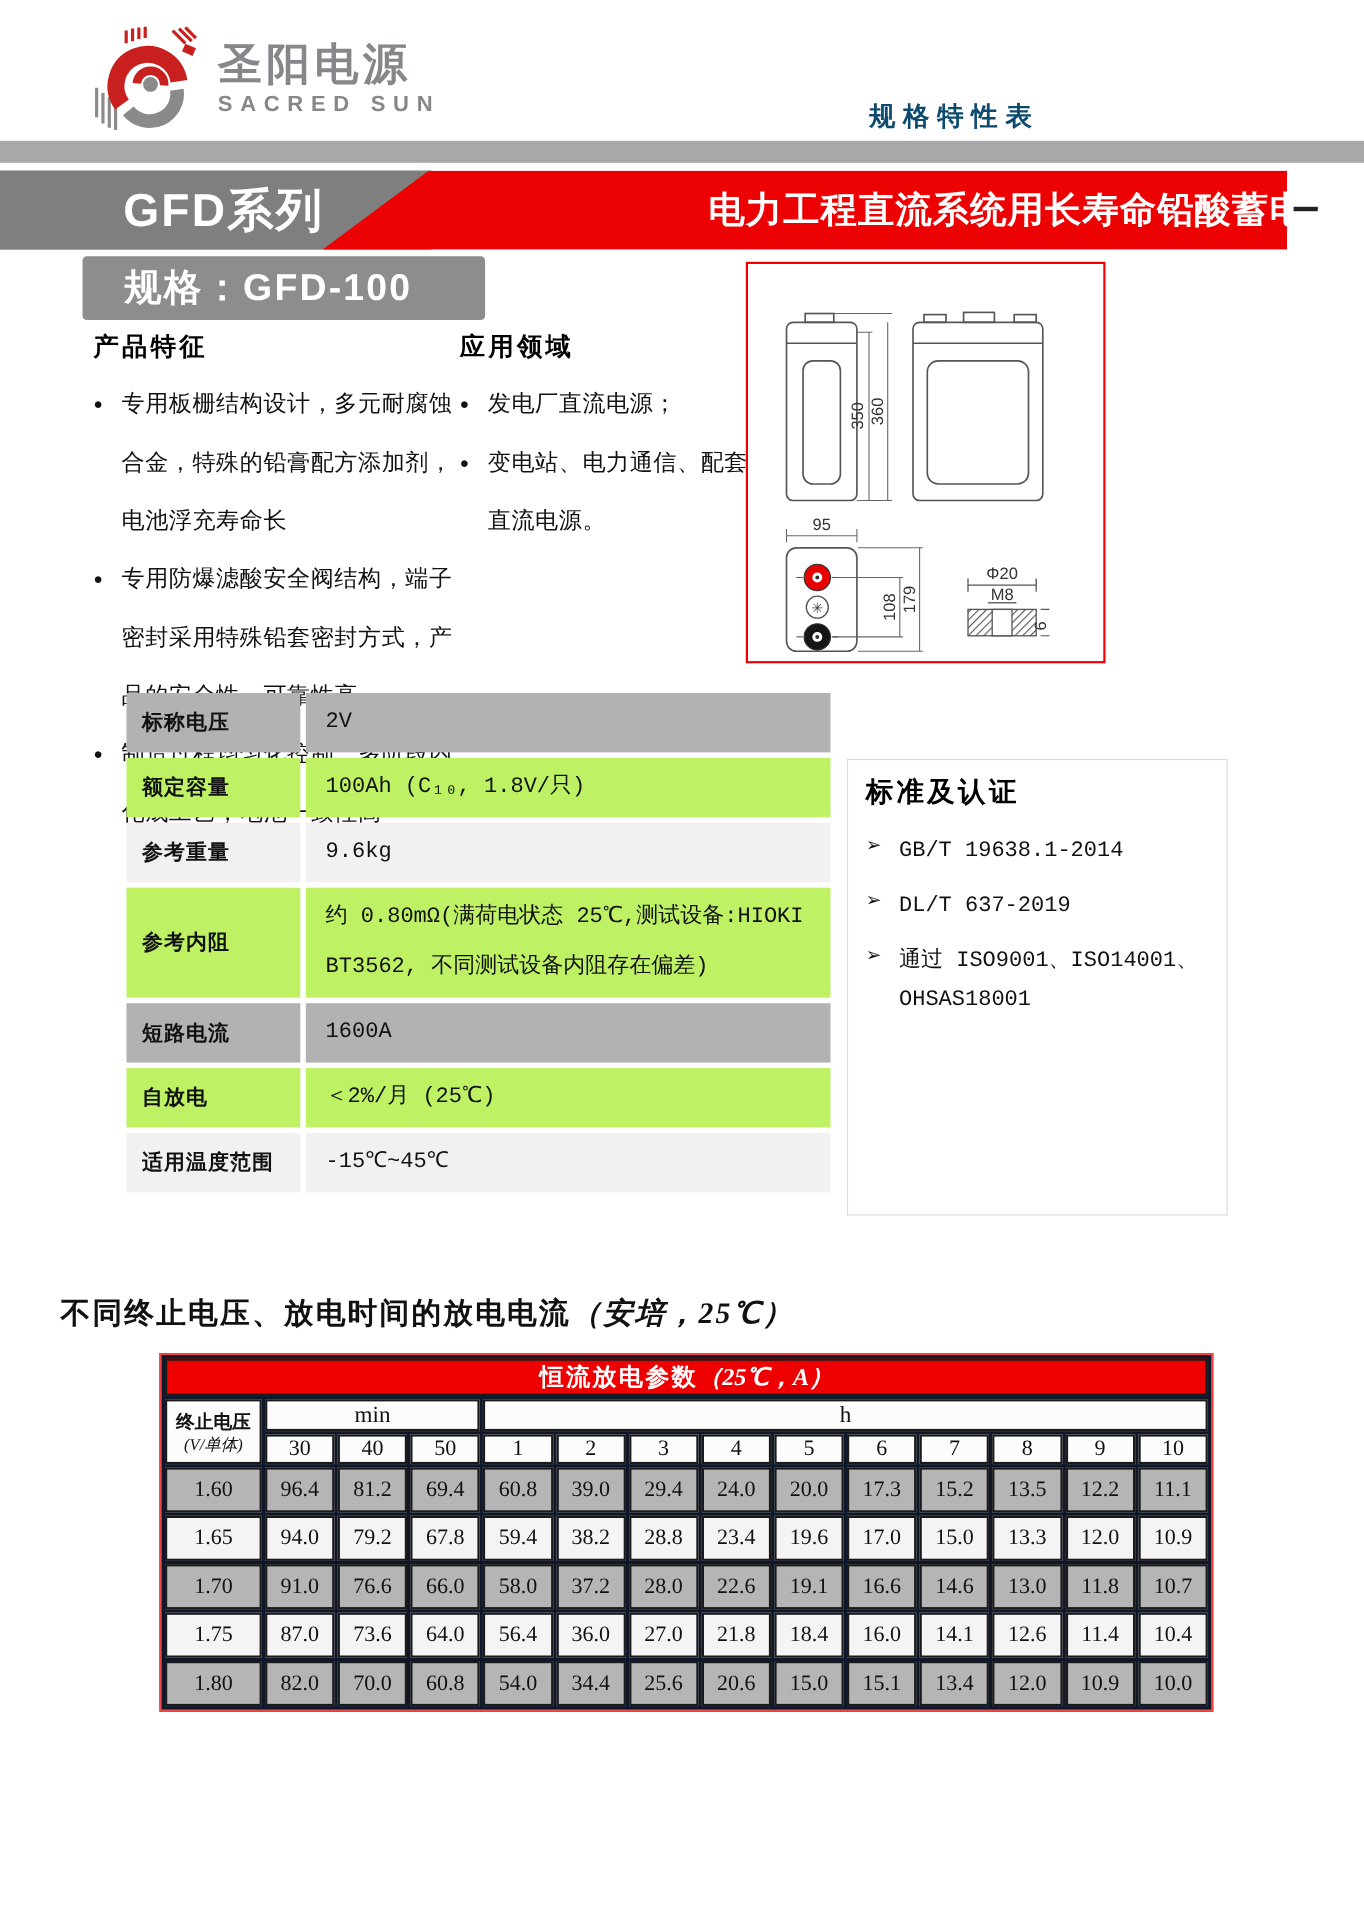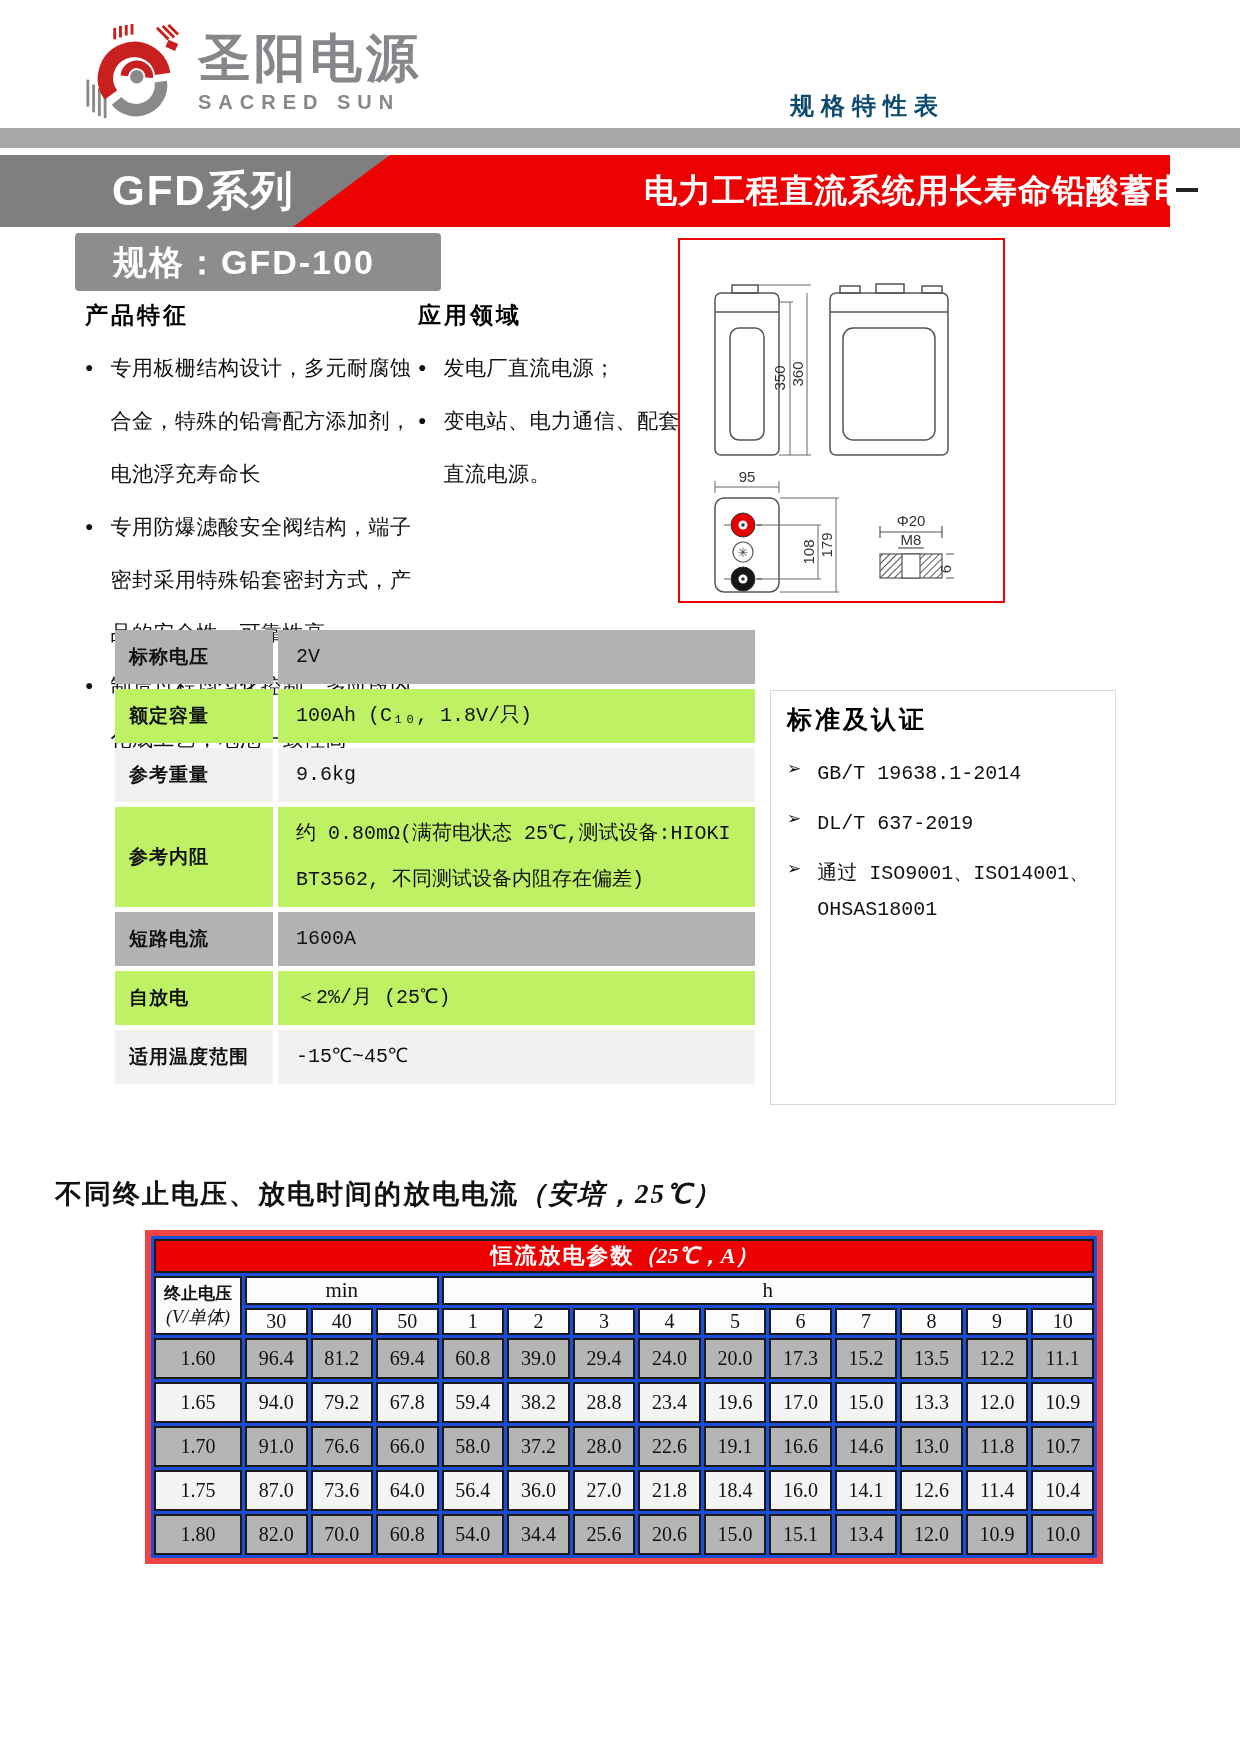--- a/index.html
+++ b/index.html
@@ -1,21 +1,21 @@
 <!DOCTYPE html>
 <html><head>
 <meta charset="utf-8">
 <style>
   html,body{margin:0;padding:0;background:#e8e8e8;}
   .page{position:relative;width:1240px;height:1754px;background:#ffffff;margin:0 auto;
         font-family:"Liberation Sans",sans-serif;color:#111;overflow:hidden;}
 
   
   .logo-block{position:absolute;left:82px;top:24px;display:flex;align-items:center;gap:16px;}
-  .logo-cn{font-size:52px;font-weight:bold;color:#85878a;letter-spacing:4px;line-height:1.1;}
+  .logo-cn{font-size:40px;font-weight:bold;color:#85878a;letter-spacing:4px;line-height:1.1;}
   .logo-en{font-size:20px;font-weight:bold;color:#85878a;letter-spacing:7px;margin-top:3px;}
   .doc-type{position:absolute;left:790px;top:90px;font-size:24px;font-weight:bold;color:#0c4a6e;letter-spacing:7px;}
   .top-bar{position:absolute;left:0;top:128px;width:1240px;height:20px;background:#a8a8a8;}
 
   
   .banner{position:absolute;left:0;top:155px;width:1240px;height:72px;}
   .banner-gray{position:absolute;left:0;top:0;width:392px;height:72px;background:#7f7f7f;}
   .banner-red{position:absolute;left:293px;top:0;width:877px;height:72px;background:#ec0202;
               clip-path:polygon(97px 0,100% 0,100% 100%,0 100%);}
   .banner-series{position:absolute;left:112px;top:0;height:72px;line-height:72px;color:#fff;
@@ -58,29 +58,29 @@
                  box-sizing:border-box;padding:12px 10px 10px 16px;background:#fff;}
   .standards-box .sec-heading{font-size:25px;margin-bottom:20px;}
   .std-item{display:flex;margin-bottom:14px;}
   .std-marker{font-size:17px;margin-right:16px;margin-top:2px;flex:0 0 auto;}
   .std-text{font-family:"Liberation Mono",monospace;font-size:20px;line-height:1.8;}
 
   
   .discharge-heading{position:absolute;left:55px;top:1176px;font-size:27px;font-weight:bold;letter-spacing:2px;}
   .discharge-heading .note{font-family:"Liberation Serif",serif;font-style:italic;font-weight:bold;}
   .dis-wrap{position:absolute;left:145px;top:1230px;}
-  .dis-table{border-collapse:separate;border-spacing:3px;border:6px solid #ef4444;background:#1d4ed8;
+  .dis-table{border-collapse:separate;border-spacing:3px;border:2px solid #ef4444;background:#0f172a;
              width:958px;table-layout:fixed;}
   .dis-table td,.dis-table th{border:2px solid #1a1a1a;text-align:center;vertical-align:middle;
              box-sizing:border-box;padding:0;}
   .dis-title{background:#ee0000;color:#fff;font-weight:bold;font-size:22px;padding:7px 0;letter-spacing:2px;border:2px solid #1a1a1a;}
   .dis-title .note{font-family:"Liberation Serif",serif;font-style:italic;letter-spacing:0;}
   .corner{background:#fcfcfc;font-weight:bold;}
   .corner .l1{display:block;font-size:17px;letter-spacing:0;}
-  .corner .l2{display:block;font-size:18px;font-family:"Liberation Serif",serif;font-style:italic;font-weight:normal;}
+  .corner .l2{display:block;font-size:15px;font-family:"Liberation Serif",serif;font-style:italic;font-weight:normal;}
   .grp{background:#fcfcfc;font-family:"Liberation Serif",serif;font-size:21px;font-weight:normal;padding:3px 0;}
   .num-h{background:#fcfcfc;font-family:"Liberation Serif",serif;font-size:20px;font-weight:normal;padding:5px 0;}
   .dis-table tbody td{font-family:"Liberation Serif",serif;font-size:20px;padding:7px 0;}
   .dis-table tr.dark td{background:#b5b5b5;}
   .dis-table tr.light td{background:#f4f4f4;}
 </style>
 </head>
 <body>
 
 <div class="page">

